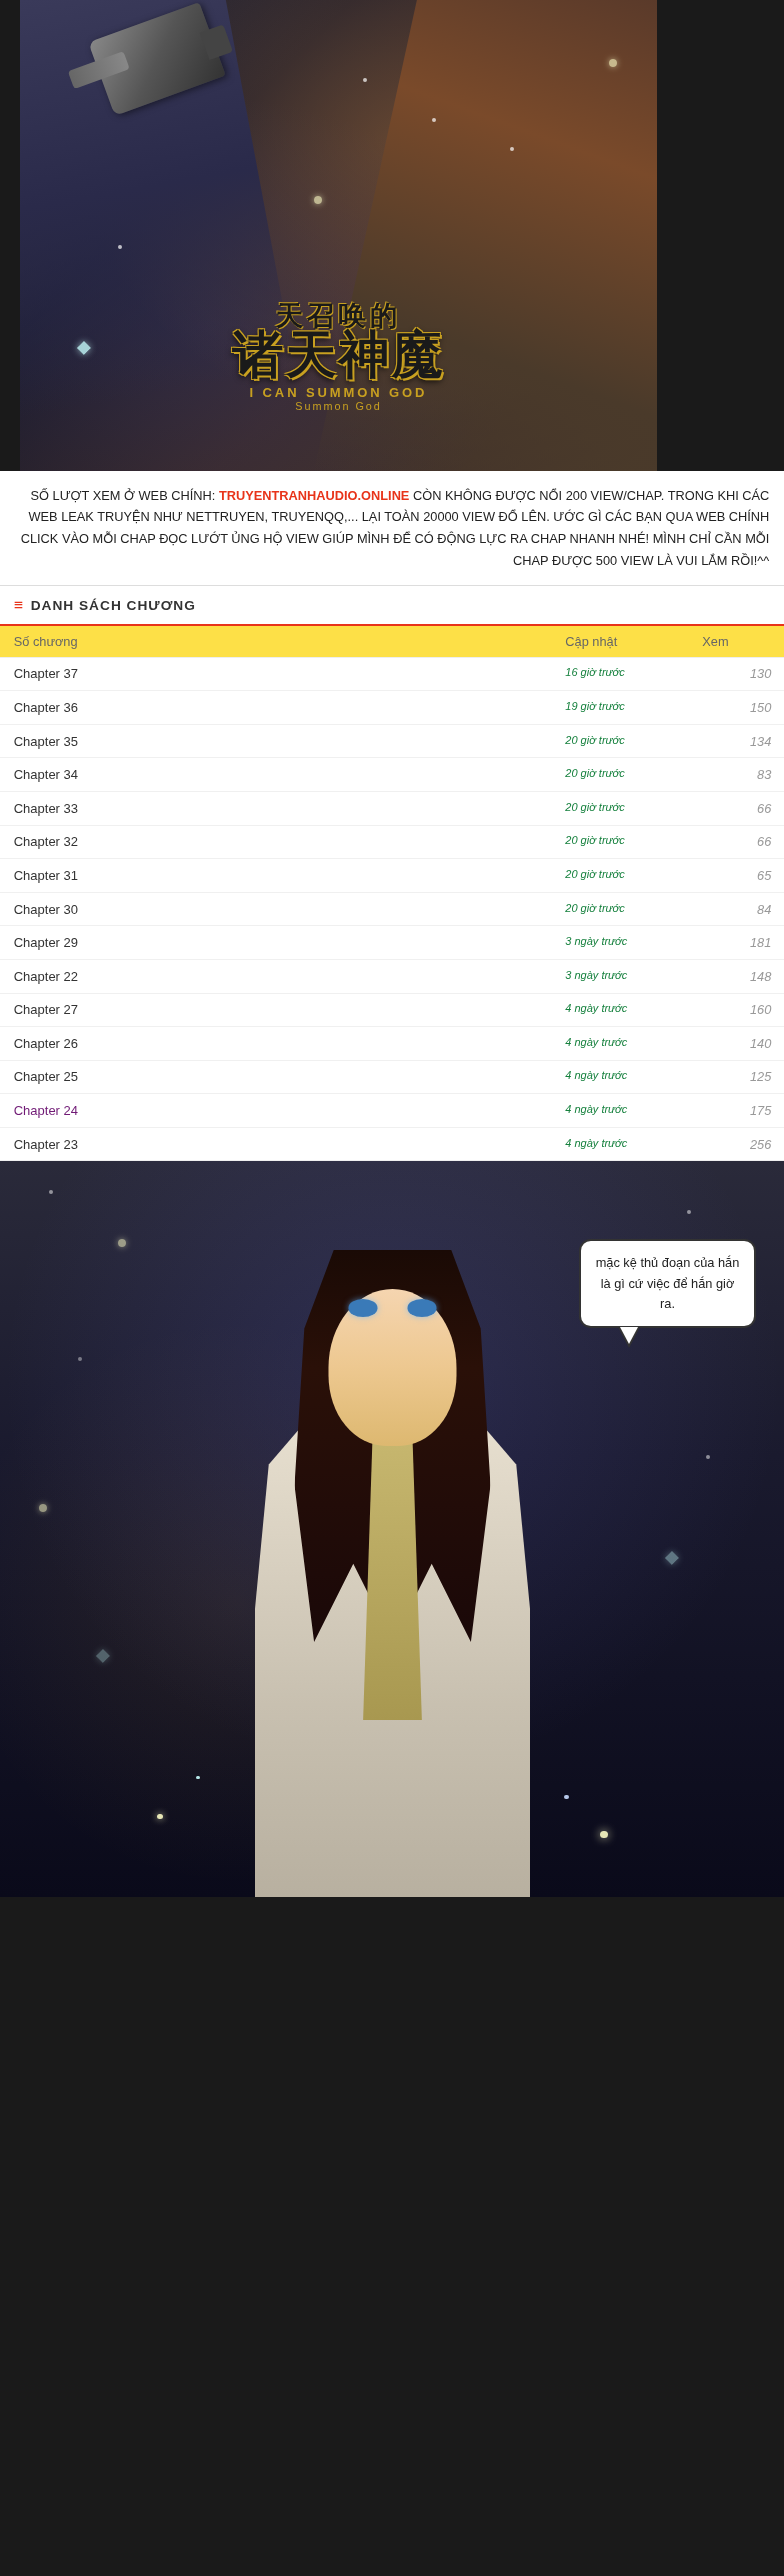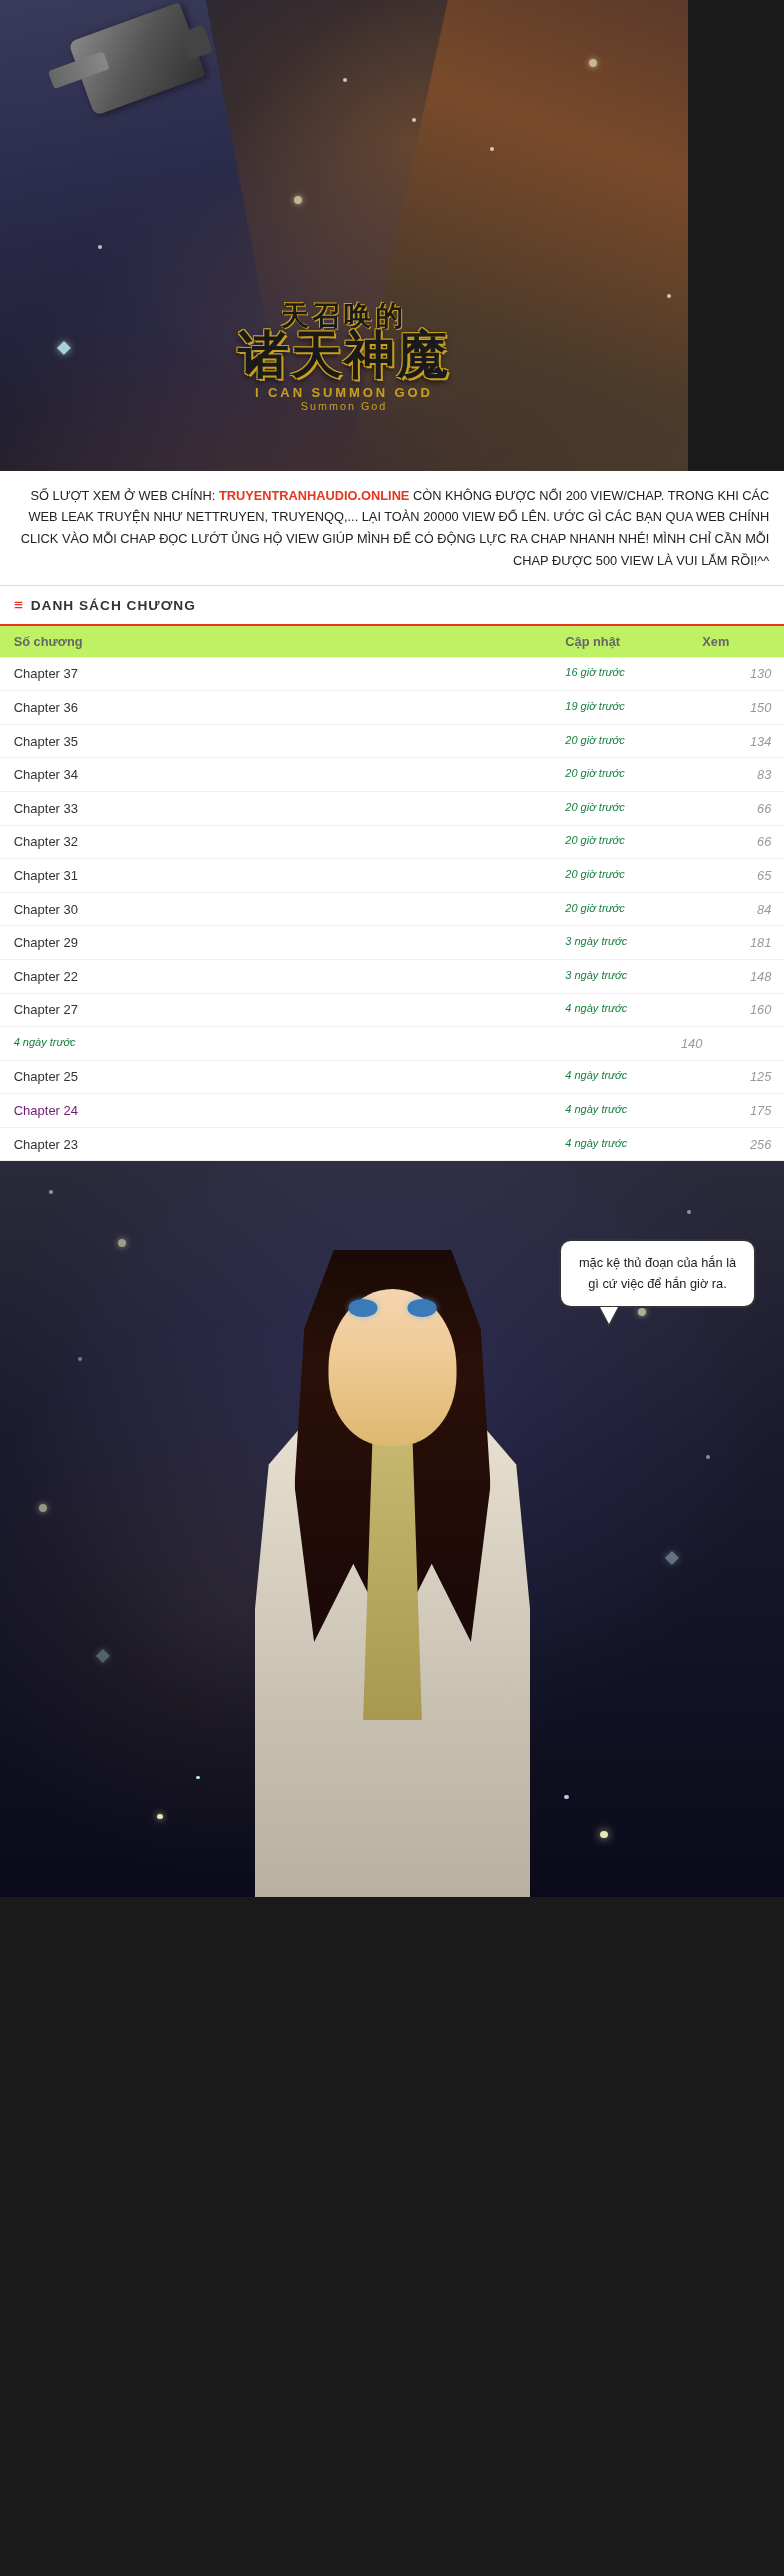--- a/index.html
+++ b/index.html
@@ -5,28 +5,29 @@
     * { margin: 0; padding: 0; box-sizing: border-box; }
     body {
       width: 785px;
       background: #1a1a1a;
       font-family: Arial, sans-serif;
       color: #222;
     }
 
     
     .hero-banner {
-      width: 688px;
+      width: 637px;
       height: 471px;
       background: linear-gradient(135deg, #2a2a3a 0%, #1a1a2a 30%, #3a2a2a 60%, #4a3a2a 100%);
       position: relative;
       overflow: hidden;
       display: flex;
       align-items: center;
       justify-content: center;
+      margin-left: 20px;
     }
 
     .hero-banner::before {
       content: '';
       position: absolute;
       inset: 0;
       background:
         radial-gradient(ellipse at 60% 30%, rgba(180,120,60,0.4) 0%, transparent 60%),
         radial-gradient(ellipse at 30% 70%, rgba(60,60,120,0.3) 0%, transparent 50%);
     }
@@ -174,22 +175,21 @@
       color: #333;
       letter-spacing: 1px;
     }
 
     
     .chapter-table-header {
       display: grid;
       grid-template-columns: 1fr 137px 69px;
       padding: 7.8px 13.7px;
       border-bottom: 1px solid #eee;
-      background: #bef264;
-      font-weight: bold;
+      background: #fde047;
     }
     .table-col-label {
       font-size: 12.8px;
       color: #666;
     }
 
     
     .chapter-row {
       display: grid;
       grid-template-columns: 1fr 137px 69px;
@@ -333,21 +333,21 @@
       border-radius: 50%;
       background: rgba(255,255,200,0.9);
       animation: none;
     }
 
     
     .speech-bubble {
       position: absolute;
       top: 78px;
       right: 29px;
-      width: 197px;
+      width: 177px;
       background: #fff;
       border: 2px solid #333;
       border-radius: 11.8px;
       padding: 11.8px;
       z-index: 10;
     }
     .speech-bubble::after {
       content: '';
       position: absolute;
       bottom: -17.7px;
@@ -498,20 +498,21 @@
         <span class="chapter-name">Chapter 22</span>
         <span class="chapter-update">3 ngày trước</span>
         <span class="chapter-views">148</span>
       </div>
       <div class="chapter-row">
         <span class="chapter-name">Chapter 27</span>
         <span class="chapter-update">4 ngày trước</span>
         <span class="chapter-views">160</span>
       </div>
       <div class="chapter-row">
+        <span class="chapter-name">Chapter 26</span>
         <span class="chapter-update">4 ngày trước</span>
         <span class="chapter-views">140</span>
       </div>
       <div class="chapter-row">
         <span class="chapter-name">Chapter 25</span>
         <span class="chapter-update">4 ngày trước</span>
         <span class="chapter-views">125</span>
       </div>
       <div class="chapter-row grayed">
         <span class="chapter-name">Chapter 24</span>

